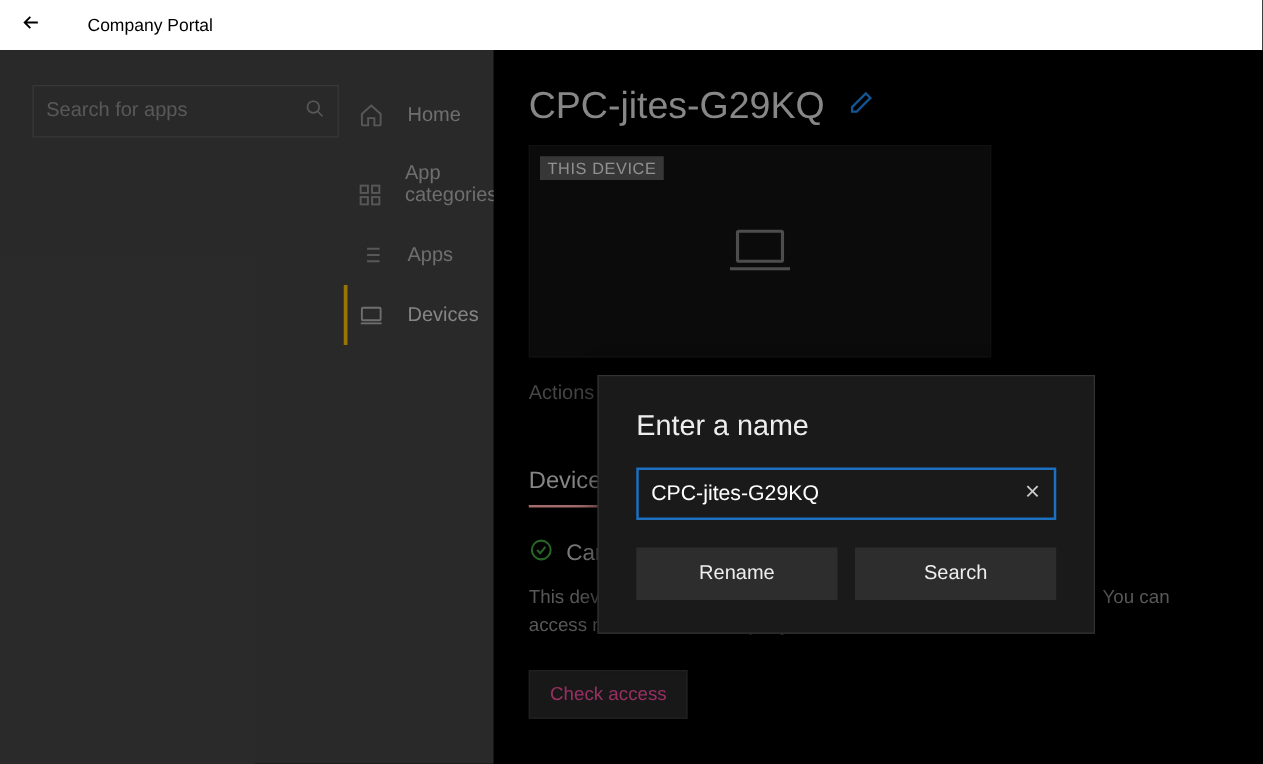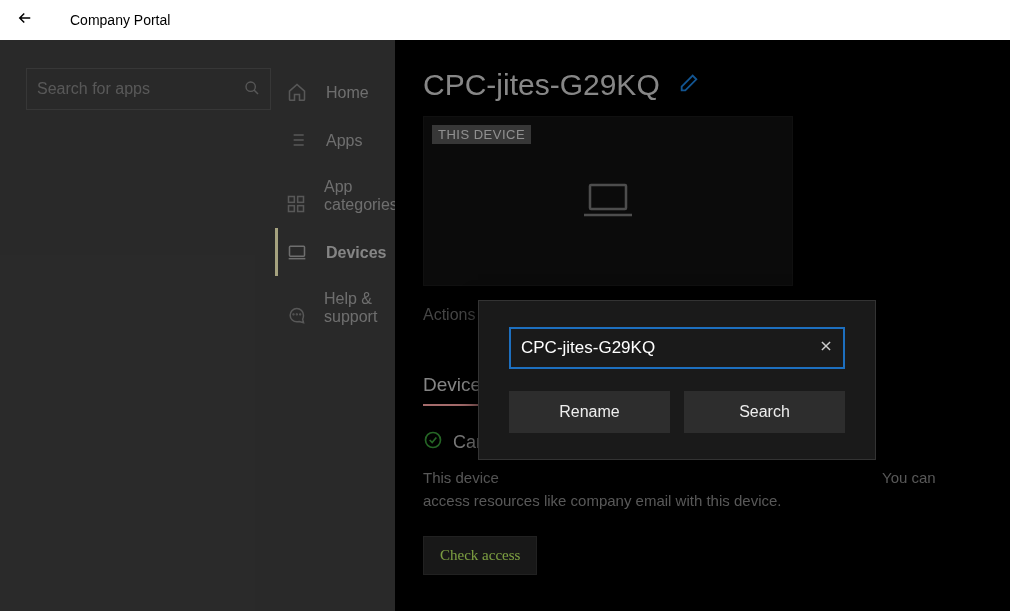--- a/index.html
+++ b/index.html
@@ -15,21 +15,21 @@
     .hamburger { width: 22px; height: 16px; display: flex; flex-direction: column; justify-content: space-between; margin: 10px 6px 18px 6px; cursor: pointer; }
     .hamburger span { height: 2px; background: #999; }
     
     .searchbox { border: 1px solid #555; height: 42px; display: flex; align-items: center; padding: 0 10px; margin: 0 4px 20px 4px; }
     .searchbox input { background: transparent; border: none; outline: none; color: #aaa; font-size: 16px; flex: 1; }
     .searchbox input::placeholder { color: #888; }
     .searchbox .sicon { color: #888; font-size: 15px; }
     
     .nav { display: flex; flex-direction: column; }
     .nav-item { display: flex; align-items: flex-end; gap: 18px; padding: 14px 8px; color: #aaa; font-size: 16px; cursor: pointer; border-left: 3px solid transparent; }
-    .nav-item.active { border-left: 3px solid #fef9c3; color: #ccc; font-weight: bold; }
+    .nav-item.active { border-left: 3px solid #eab308; color: #ccc; }
     .nav-item .nicon { width: 22px; display: inline-flex; justify-content: center; align-items: center; }
     
     .main { flex: 1; background: #000; padding: 28px 20px 20px 28px; position: relative; overflow: hidden; }
     
     .device-title-row { display: flex; align-items: center; gap: 18px; margin-bottom: 14px; }
     .device-title { font-size: 30px; font-weight: 400; color: #d0d0d0; }
     .edit-icon { color: #0a6fd4; font-size: 20px; cursor: pointer; }
     
     .device-card { width: 370px; height: 170px; background: #121212; border: 1px solid #1a1a1a; position: relative; display: flex; align-items: center; justify-content: center; }
     .badge { position: absolute; top: 8px; left: 8px; background: #555; color: #ddd; font-size: 13px; padding: 2px 6px; letter-spacing: 0.5px; }
@@ -37,21 +37,21 @@
     
     .actions-label { margin-top: 20px; color: #6a6a6a; font-size: 16px; }
     
     .section { margin-top: 50px; }
     .section-title { color: #ccc; font-size: 19px; padding-bottom: 8px; border-bottom: 2px solid #fca5a5; width: 60px; }
     
     .status-row { display: flex; align-items: center; gap: 10px; margin-top: 24px; color: #bbb; font-size: 18px; }
     .check-icon { color: #2f7d32; }
     .status-desc { color: #888; font-size: 15px; margin-top: 12px; max-width: 560px; line-height: 1.5; }
     
-    .check-btn { margin-top: 24px; background: #262626; border: 1px solid #333; color: #bef264; font-size: 15px; padding: 10px 16px; cursor: pointer; font-family: Liberation Serif, serif; }
+    .check-btn { margin-top: 24px; background: #262626; border: 1px solid #333; color: #ec4899; font-size: 15px; padding: 10px 16px; cursor: pointer; }
     
     
     .modal { position: absolute; left: 478px; top: 300px; width: 398px; background: #1a1a1a; border: 1px solid #333; padding: 26px 30px 26px 30px; box-shadow: 0 4px 20px rgba(0,0,0,0.8); }
     .modal-title { font-size: 23px; font-weight: 400; margin-bottom: 20px; color: #eee; }
     .modal-input-wrap { border: 2px solid #1d6fbf; display: flex; align-items: center; height: 42px; padding: 0 10px; margin-bottom: 22px; }
     .modal-input-wrap input { background: transparent; border: none; outline: none; color: #fff; font-size: 17px; flex: 1; }
     .modal-input-wrap .clear-icon { color: #ccc; font-size: 16px; cursor: pointer; }
     .modal-btns { display: flex; gap: 14px; align-items: center; }
     .modal-btn { flex: 1; background: #2d2d2d; border: none; color: #eee; font-size: 16px; padding: 12px 0; cursor: pointer; }
     
@@ -91,60 +91,49 @@
         <span class="nicon">
             <svg width="20" height="20" viewBox="0 0 24 24" fill="none" stroke="#888" stroke-width="1.8">
               <path d="M3 11l9-8 9 8v10a1 1 0 01-1 1h-5v-7h-6v7H4a1 1 0 01-1-1V11z"></path>
             </svg>
           </span>
         <span>Home</span>
       </div>
       <div class="nav-item">
         <span class="nicon">
             <svg width="20" height="20" viewBox="0 0 24 24" fill="none" stroke="#888" stroke-width="1.8">
+              <rect x="3" y="3" width="7" height="7"></rect>
+              <rect x="14" y="3" width="7" height="7"></rect>
+              <rect x="3" y="14" width="7" height="7"></rect>
+              <rect x="14" y="14" width="7" height="7"></rect>
+            </svg>
+          </span>
+        <span>App categories</span>
+      </div>
+      <div class="nav-item">
+        <span class="nicon">
+            <svg width="20" height="20" viewBox="0 0 24 24" fill="none" stroke="#888" stroke-width="1.8">
               <line x1="4" y1="6" x2="4" y2="6"></line>
               <line x1="8" y1="6" x2="20" y2="6"></line>
               <line x1="4" y1="12" x2="4" y2="12"></line>
               <line x1="8" y1="12" x2="20" y2="12"></line>
               <line x1="4" y1="18" x2="4" y2="18"></line>
               <line x1="8" y1="18" x2="20" y2="18"></line>
             </svg>
           </span>
         <span>Apps</span>
       </div>
-      <div class="nav-item">
-        <span class="nicon">
-            <svg width="20" height="20" viewBox="0 0 24 24" fill="none" stroke="#888" stroke-width="1.8">
-              <rect x="3" y="3" width="7" height="7"></rect>
-              <rect x="14" y="3" width="7" height="7"></rect>
-              <rect x="3" y="14" width="7" height="7"></rect>
-              <rect x="14" y="14" width="7" height="7"></rect>
-            </svg>
-          </span>
-        <span>App categories</span>
-      </div>
       <div class="nav-item active">
         <span class="nicon">
             <svg width="20" height="20" viewBox="0 0 24 24" fill="none" stroke="#aaa" stroke-width="1.8">
               <rect x="3" y="5" width="18" height="12" rx="1"></rect>
               <line x1="2" y1="20" x2="22" y2="20"></line>
             </svg>
           </span>
         <span>Devices</span>
-      </div>
-      <div class="nav-item">
-        <span class="nicon">
-            <svg width="20" height="20" viewBox="0 0 24 24" fill="none" stroke="#888" stroke-width="1.8">
-              <path d="M21 11a8 8 0 10-16 0c0 5 4 8 8 8 1 0 2-.2 3-.5L21 20l-1-4c.6-1.5 1-3 1-5z"></path>
-              <circle cx="9" cy="10" r="0.5" fill="#888"></circle>
-              <circle cx="13" cy="10" r="0.5" fill="#888"></circle>
-              <circle cx="17" cy="10" r="0.5" fill="#888"></circle>
-            </svg>
-          </span>
-        <span>Help &amp; support</span>
       </div>
     </div>
   </div>
 
   <div class="main">
     <div class="device-title-row">
       <div class="device-title">CPC-jites-G29KQ</div>
       <span class="edit-icon">
         <svg width="22" height="22" viewBox="0 0 24 24" fill="none" stroke="#1d83e0" stroke-width="2">
             <path d="M4 20h4L20 8l-4-4L4 16v4z"></path>
@@ -179,20 +168,21 @@
         <span>This device</span> &nbsp;&nbsp;&nbsp;&nbsp;&nbsp;&nbsp;&nbsp;&nbsp;&nbsp;&nbsp;&nbsp;&nbsp;&nbsp;&nbsp;&nbsp;&nbsp;&nbsp;&nbsp;&nbsp;&nbsp;&nbsp;&nbsp;&nbsp;&nbsp;&nbsp;&nbsp;&nbsp;&nbsp;&nbsp;&nbsp;&nbsp;&nbsp;&nbsp;&nbsp;&nbsp;&nbsp;&nbsp;&nbsp;&nbsp;&nbsp;&nbsp;&nbsp;&nbsp;&nbsp;&nbsp;&nbsp;&nbsp;&nbsp;&nbsp;&nbsp;&nbsp;&nbsp;&nbsp;&nbsp;&nbsp;&nbsp;&nbsp;&nbsp;&nbsp;&nbsp;&nbsp;&nbsp;&nbsp;&nbsp;&nbsp;&nbsp;&nbsp;&nbsp;&nbsp;&nbsp;&nbsp;&nbsp;&nbsp;&nbsp;&nbsp;&nbsp;&nbsp;&nbsp;&nbsp;&nbsp;&nbsp;&nbsp;&nbsp;&nbsp;&nbsp;&nbsp;&nbsp;&nbsp;&nbsp;&nbsp; <span>You can access resources like company email with this device.</span>
       </div>
       <button class="check-btn">Check access</button>
     </div>
   </div>
 </div>
 
 <div class="dimmer"></div>
 
 <div class="modal">
+  <div class="modal-title">Enter a name</div>
   <div class="modal-input-wrap">
     <input value="CPC-jites-G29KQ" style="">
     <span class="clear-icon">
       <svg width="14" height="14" viewBox="0 0 24 24" fill="none" stroke="#ccc" stroke-width="2.5">
           <line x1="5" y1="5" x2="19" y2="19"></line>
           <line x1="19" y1="5" x2="5" y2="19"></line>
         </svg>
     </span>
   </div>
   <div class="modal-btns">

